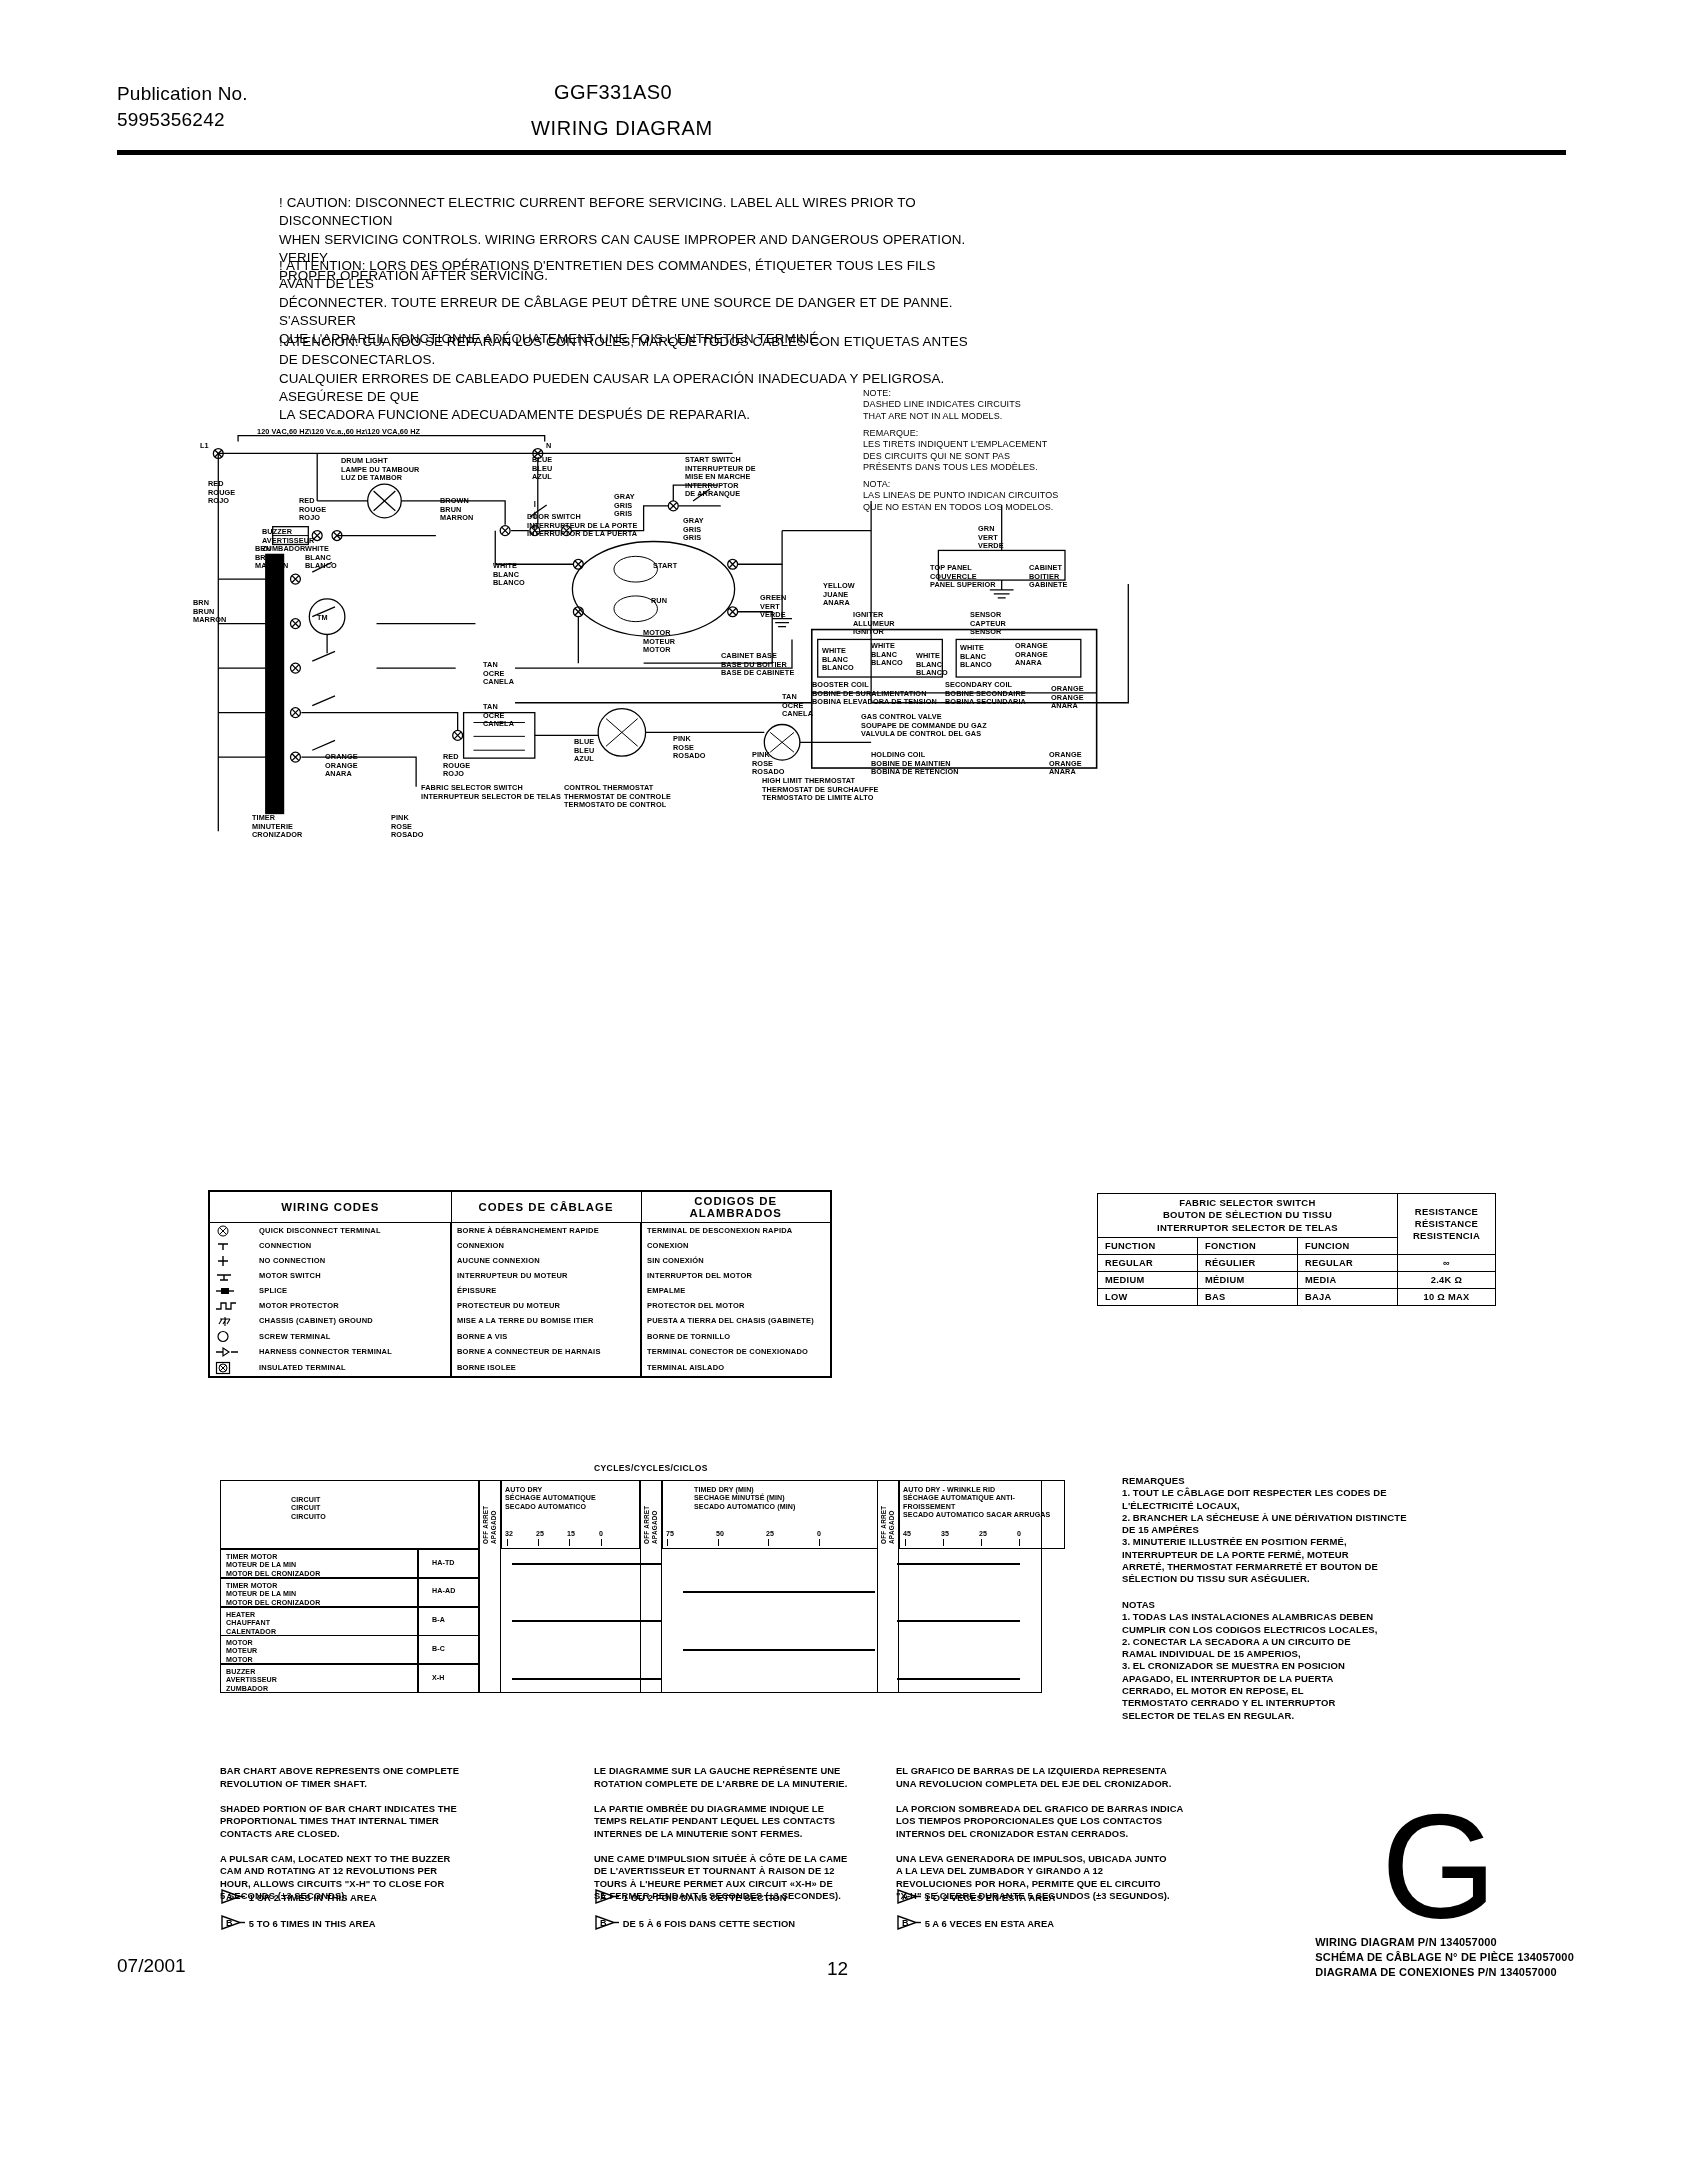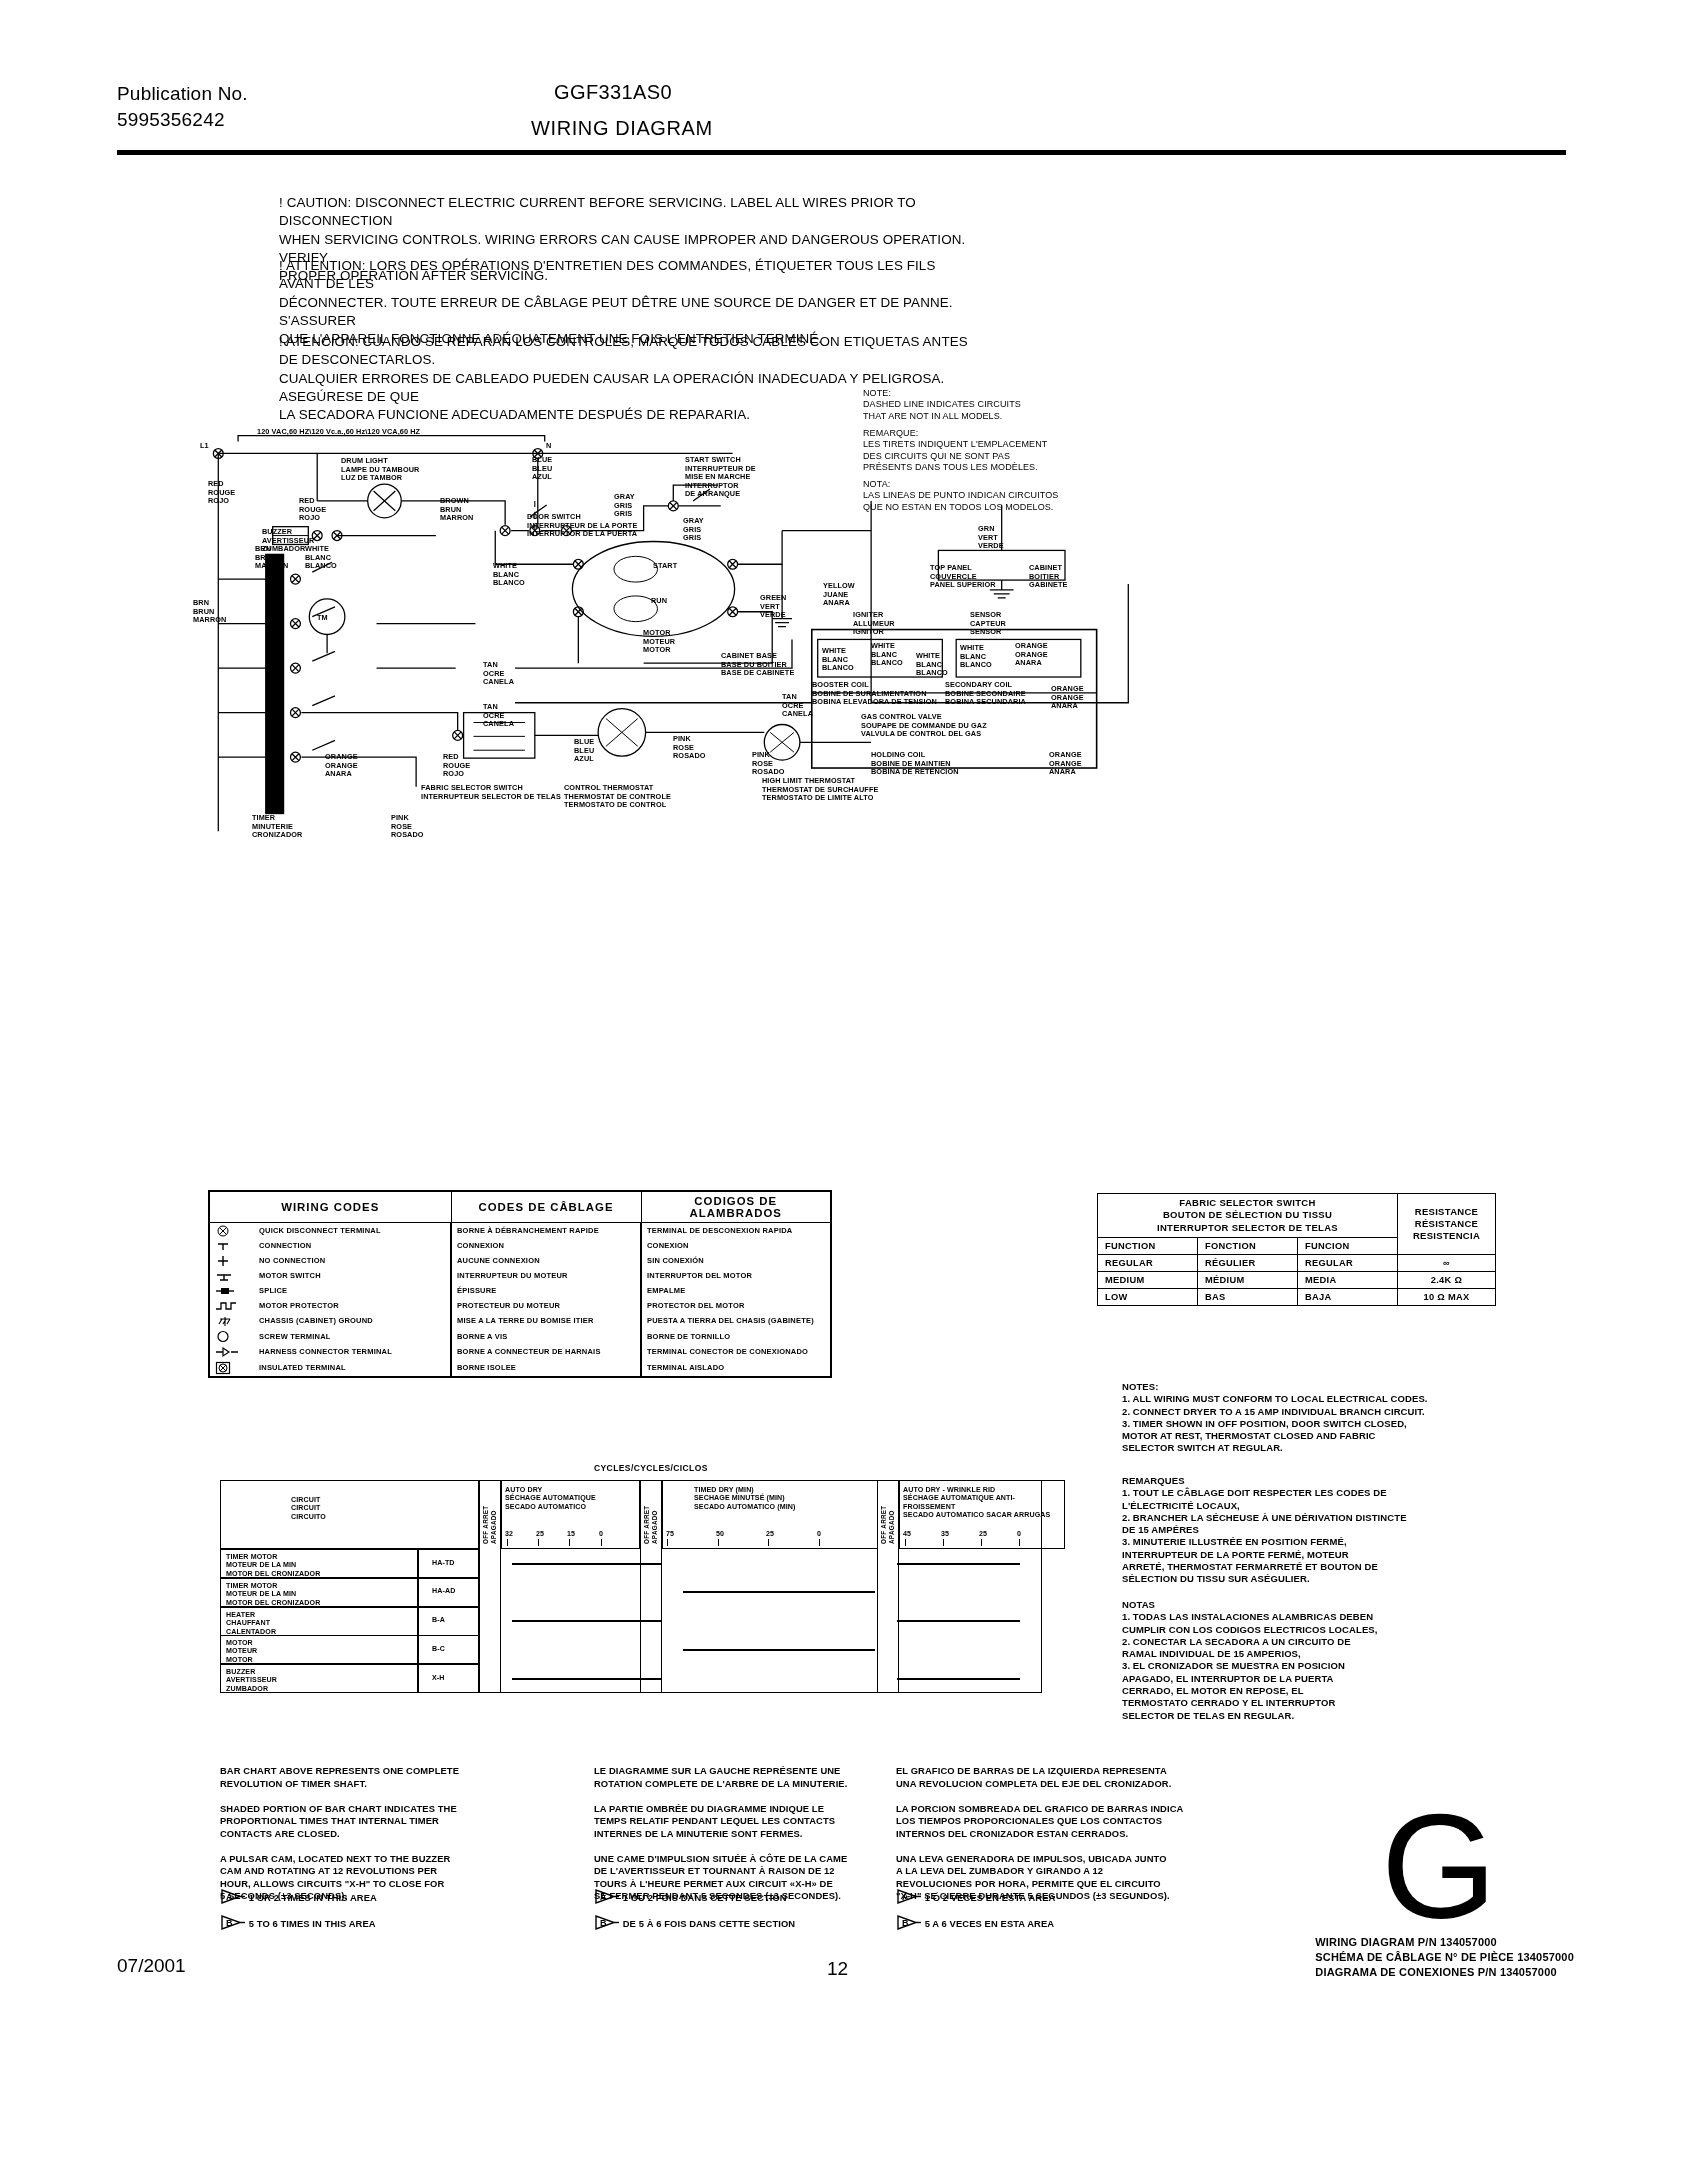--- a/index.html
+++ b/index.html
@@ -534,26 +534,20 @@
         </tr>
         <tr>
           <td class="fn">LOW</td>
           <td class="fn">BAS</td>
           <td class="fn">BAJA</td>
           <td class="rs">10 Ω  MAX</td>
         </tr>
       </tbody>
   </table>
 
-  <div class="abs notes" id="notes-en">NOTES:
-1. ALL WIRING MUST CONFORM TO LOCAL ELECTRICAL CODES.
-2. CONNECT DRYER TO A 15 AMP INDIVIDUAL BRANCH CIRCUIT.
-3. TIMER SHOWN IN OFF POSITION, DOOR SWITCH CLOSED,
-     MOTOR AT REST, THERMOSTAT CLOSED AND FABRIC
-     SELECTOR SWITCH AT REGULAR.</div>
   <div class="abs notes" id="notes-fr">REMARQUES
 1. TOUT LE CÂBLAGE DOIT RESPECTER LES CODES DE
      L'ÉLECTRICITÉ LOCAUX,
 2. BRANCHER LA SÉCHEUSE À UNE DÉRIVATION DISTINCTE
      DE 15 AMPÉRES
 3. MINUTERIE ILLUSTRÉE EN POSITION FERMÉ,
      INTERRUPTEUR DE LA PORTE FERMÉ, MOTEUR
      ARRETÉ, THERMOSTAT FERMARRETÉ ET BOUTON DE
      SÉLECTION DU TISSU SUR ASÉGULIER.</div>
   <div class="abs notes" id="notes-es">NOTAS

